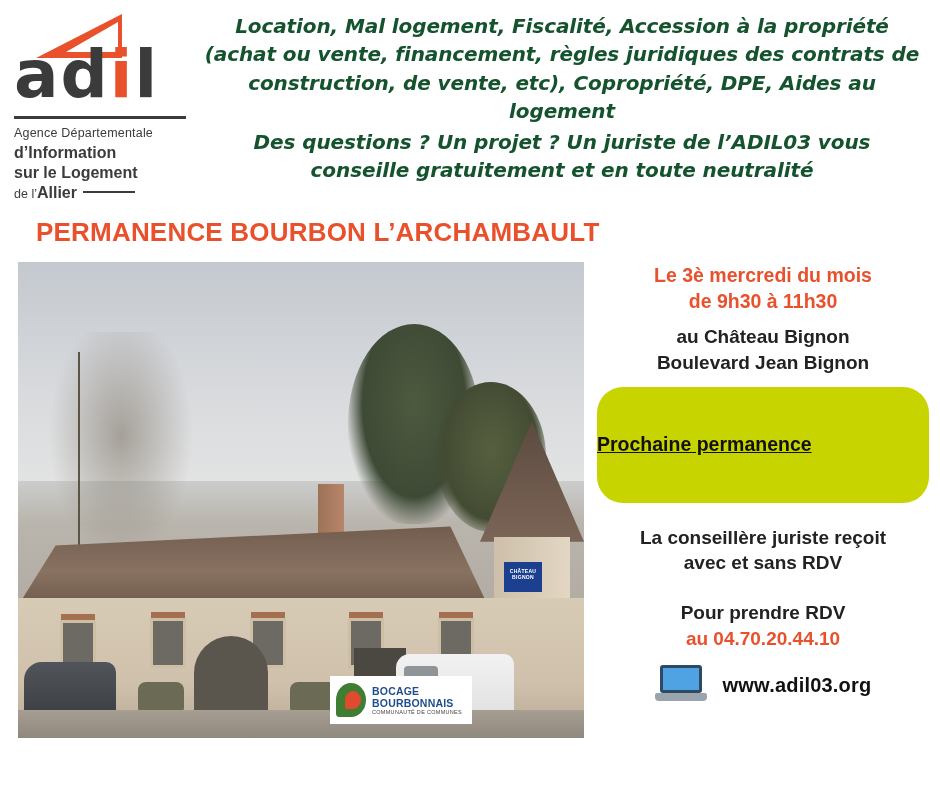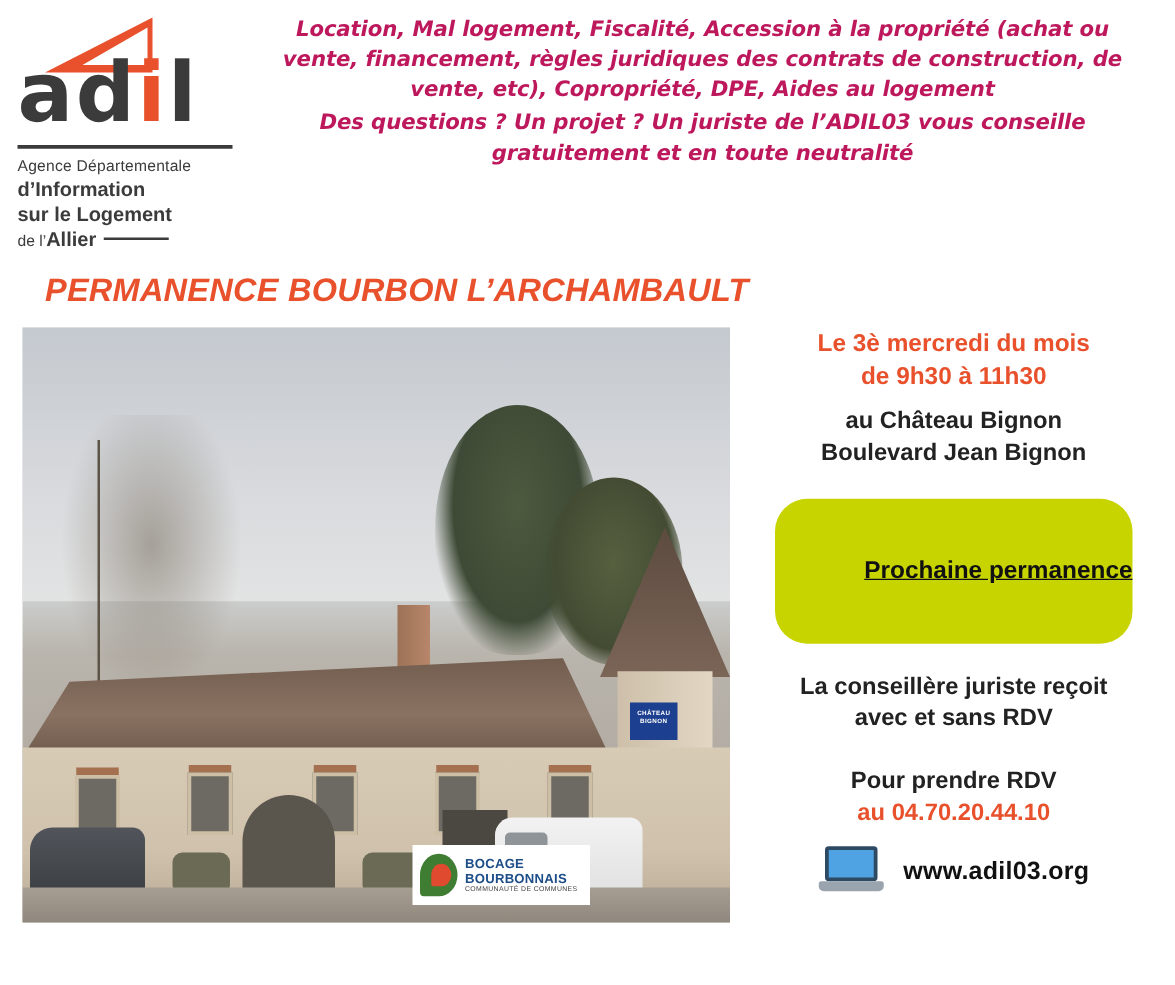--- a/index.html
+++ b/index.html
@@ -58,35 +58,34 @@
   .header-text {
     flex: 1;
     text-align: center;
     padding-top: 4px;
     padding-right: 6px;
   }
   .header-text p {
     font-family: "DejaVu Sans", sans-serif;
     font-weight: bold;
     font-style: italic;
-    font-size: 17px;
+    font-size: 20px;
     line-height: 1.42;
-    color: #be185d;
+    color: #14532d;
     letter-spacing: -0.1px;
   }
   .header-text .para2 { margin-top: 2px; }
 
   
   .perm-title {
     margin: 14px 0 0 36px;
     color: #E8512C;
     font-size: 26px;
     font-weight: bold;
     letter-spacing: .2px;
-    font-style: italic;
   }
 
   
   .body-row { display: flex; margin-top: 14px; padding-left: 18px; }
 
   
   .photo {
     width: 566px; height: 476px; flex: 0 0 566px;
     position: relative; overflow: hidden;
     background: linear-gradient(to bottom, #c9cdd2 0%, #d5d8da 32%, #cfd2d3 44%, #b9b4ac 55%, #a79f95 100%);
@@ -191,25 +190,25 @@
   .right-col {
     flex: 1; text-align: center; padding-left: 12px; padding-right: 10px;
   }
   .rc-orange {
     color: #E8512C; font-weight: bold; font-size: 19.5px; line-height: 1.35;
   }
   .rc-dark {
     color: #222; font-weight: bold; font-size: 19px; line-height: 1.38; margin-top: 10px;
   }
   .badge {
-    margin: 22px auto 0 auto;
-    width: 286px; height: 116px;
+    margin: 10px auto 0 auto;
+    width: 332px; height: 116px;
     background: #C8D400;
     border-radius: 26px;
-    display: flex; flex-direction: column; align-items: flex-end; justify-content: center;
+    display: flex; flex-direction: column; align-items: flex-start; justify-content: center;
     gap: 14px;
   }
   .badge-title {
     font-size: 19.5px; font-weight: bold; color: #111; text-decoration: underline;
   }
   .badge-date { font-size: 19.5px; font-weight: bold; color: #111; }
 
   .rc-block { margin-top: 22px; font-size: 19px; font-weight: bold; color:#222; line-height:1.35;}
   .rc-block2 { margin-top: 24px; font-size: 19px; font-weight: bold; color:#222; line-height:1.35;}
   .rc-phone { color:#E8512C; font-weight:bold; font-size:19px; }

